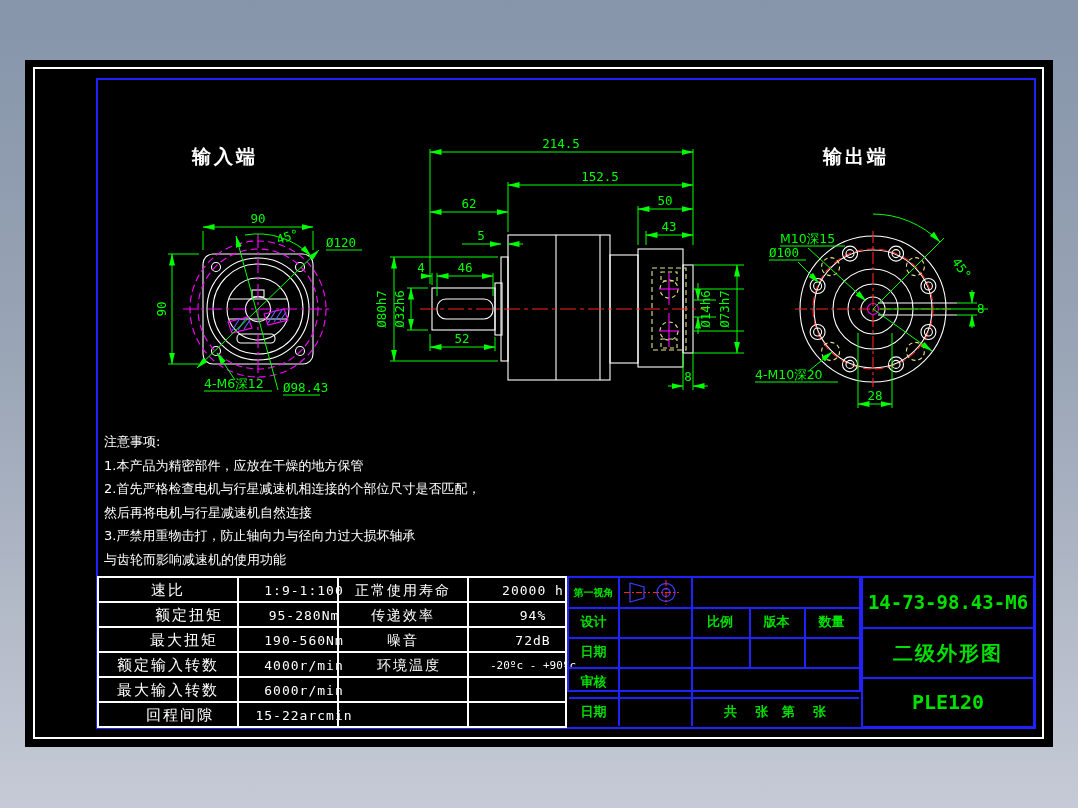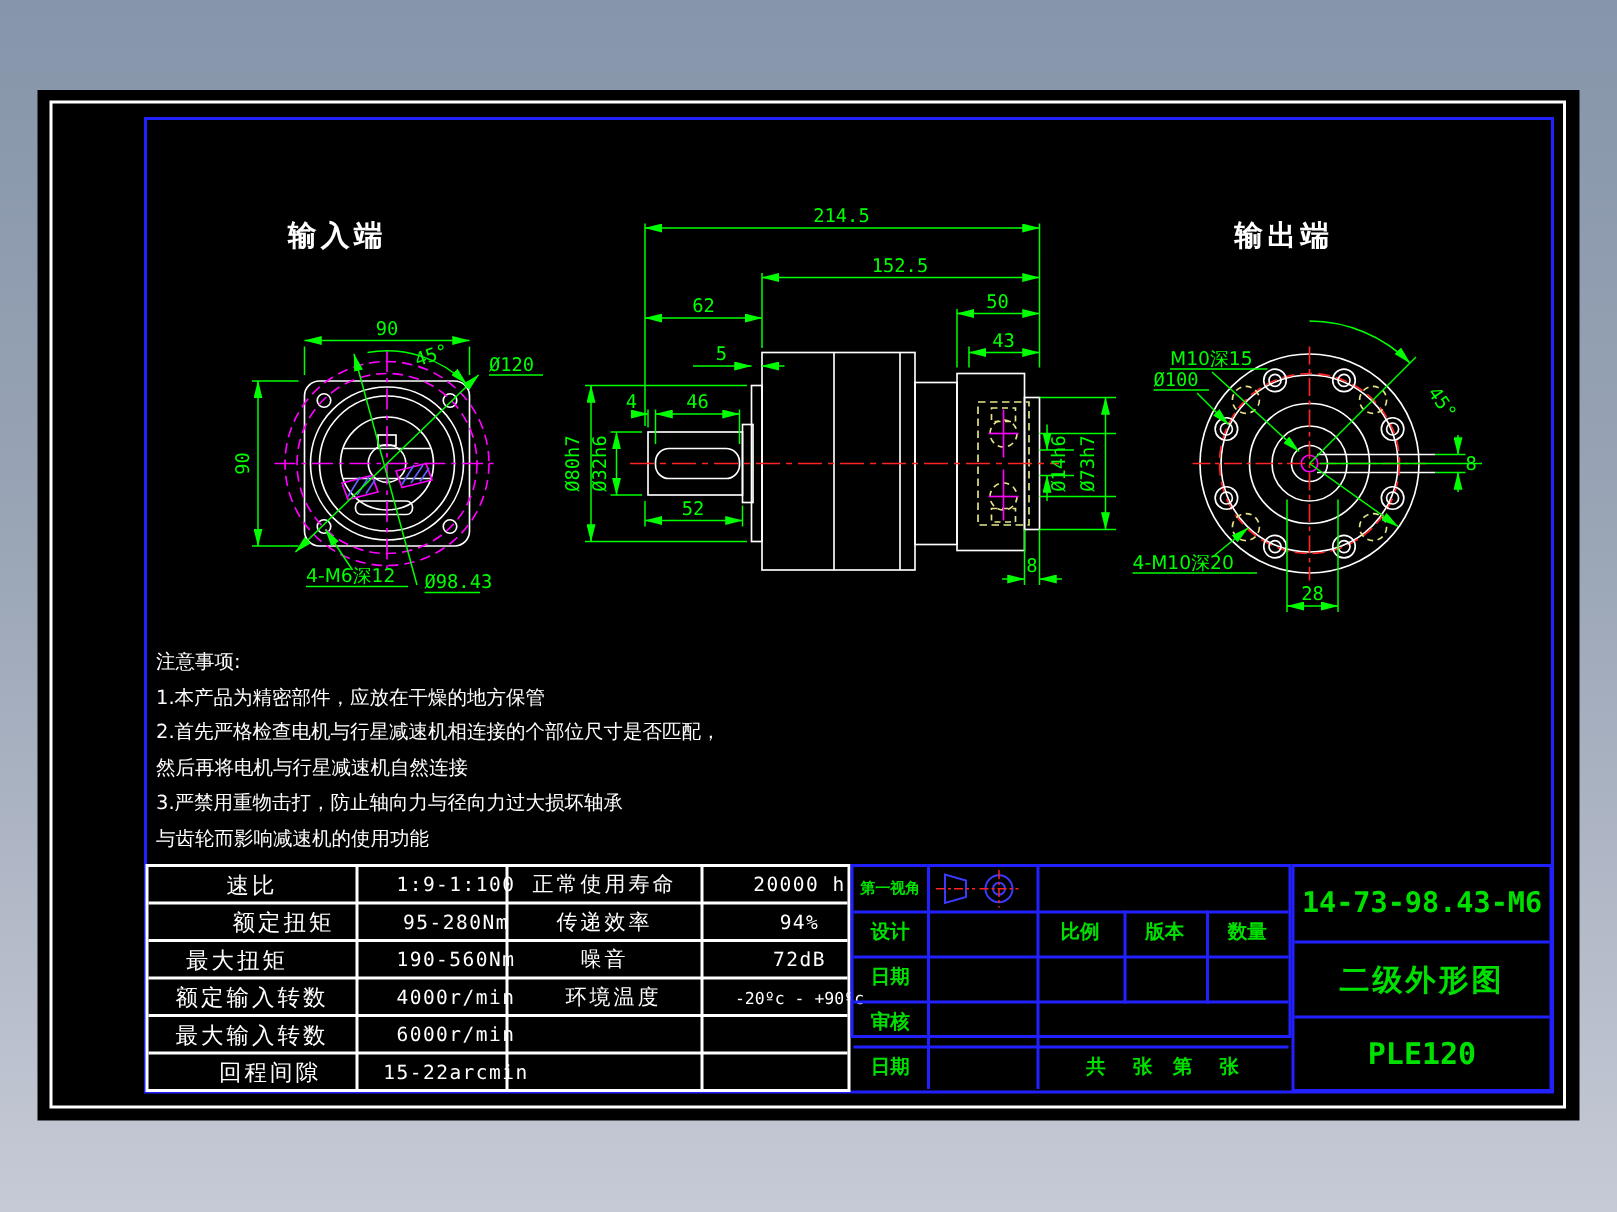--- a/index.html
+++ b/index.html
@@ -263,21 +263,21 @@
     <div class="hl" style="top:23px;"></div>
     <div class="hl" style="top:48px;"></div>
     <div class="hl" style="top:73px;"></div>
     <div class="hl" style="top:98px;"></div>
     <div class="hl" style="top:123px;"></div>
 
     <div class="cell lab" style="left:0;top:0;width:138px;">速比</div>
     <div class="cell val" style="left:140px;top:0;width:98px;">1:9-1:100</div>
     <div class="cell lab" style="left:0;top:25px;width:156px;margin-left:12px;">额定扭矩</div>
     <div class="cell val" style="left:140px;top:25px;width:98px;">95-280Nm</div>
-    <div class="cell lab" style="left:0;top:50px;width:118px;">最大扭矩</div>
+    <div class="cell lab" style="left:0;top:50px;width:118px;padding-left:26px;">最大扭矩</div>
     <div class="cell val" style="left:140px;top:50px;width:98px;">190-560Nm</div>
     <div class="cell lab" style="left:0;top:75px;width:138px;">额定输入转数</div>
     <div class="cell val" style="left:140px;top:75px;width:98px;">4000r/min</div>
     <div class="cell lab" style="left:0;top:100px;width:138px;">最大输入转数</div>
     <div class="cell val" style="left:140px;top:100px;width:98px;">6000r/min</div>
     <div class="cell lab" style="left:12px;top:125px;width:138px;">回程间隙</div>
     <div class="cell val" style="left:140px;top:125px;width:98px;">15-22arcmin</div>
 
     <div class="cell lab" style="left:240px;top:0;width:128px;font-size:14px;">正常使用寿命</div>
     <div class="cell val" style="left:370px;top:0;width:96px;">20000 h</div>

